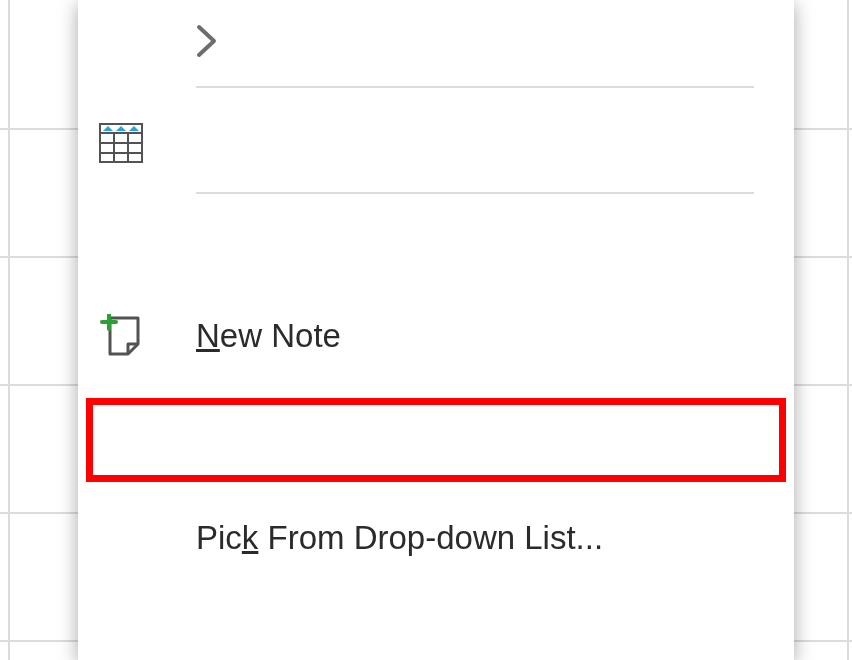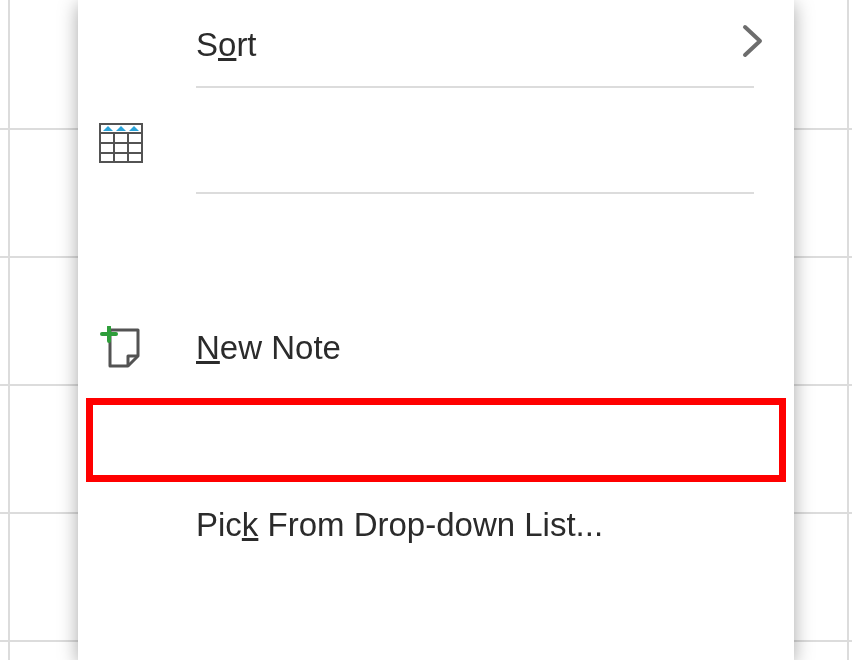--- a/index.html
+++ b/index.html
@@ -108,21 +108,20 @@
   <div class="hline" style="top:384px"></div>
   <div class="hline" style="top:512px"></div>
   <div class="hline" style="top:640px"></div>
   <div class="vline" style="left:8px"></div>
   <div class="vline" style="right:3px"></div>
 </div>
 
 <div class="menu">
 
   <div class="menu-item" style="top:18px;height:54px">
-    <span class="menu-label"><span>S<span class="mn">o</span>rt</span></span>
     <span class="chevron">
       <svg width="22" height="36" viewBox="0 0 22 36">
         <polyline points="3,4 18,18 3,32" fill="none" stroke="#6d6d6d" stroke-width="4" stroke-linecap="round" stroke-linejoin="round"></polyline>
       </svg>
     </span>
   </div>
 
   <div class="sep" style="top:86px"></div>
 
   <div class="menu-item" style="top:109px;height:68px">
@@ -137,33 +136,33 @@
         <line x1="1" y1="30" x2="43" y2="30" stroke="#535353" stroke-width="2"></line>
         <line x1="15" y1="10" x2="15" y2="39" stroke="#535353" stroke-width="2"></line>
         <line x1="29" y1="10" x2="29" y2="39" stroke="#535353" stroke-width="2"></line>
       </svg>
     </span>
   </div>
 
   <div class="sep" style="top:192px"></div>
 
 
-  <div class="menu-item" style="top:316px;height:64px">
+  <div class="menu-item" style="top:304px;height:64px">
     <span class="icon-slot">
       <svg width="46" height="44" viewBox="0 0 46 44">
         <path d="M12 4 H40 V30 L30 40 H12 Z" fill="none" stroke="#535353" stroke-width="3" stroke-linejoin="round"></path>
         <path d="M30 40 L30 30 L40 30" fill="none" stroke="#535353" stroke-width="3" stroke-linejoin="round"></path>
         <line x1="4" y1="8" x2="18" y2="8" stroke="#2e9e3a" stroke-width="4" stroke-linecap="round"></line>
         <line x1="11" y1="1" x2="11" y2="15" stroke="#2e9e3a" stroke-width="4" stroke-linecap="round"></line>
       </svg>
     </span>
     <span class="menu-label"><span><span class="mn">N</span>ew Note</span></span>
   </div>
 
 
-  <div class="menu-item" style="top:495px;height:60px">
+  <div class="menu-item" style="top:508px;height:60px">
     <span class="menu-label"><span>Pic<span class="mn">k</span> From Drop-down List...</span></span>
   </div>
 
 
 </div>
 
 <div class="highlight"></div>
 
 </body></html>

